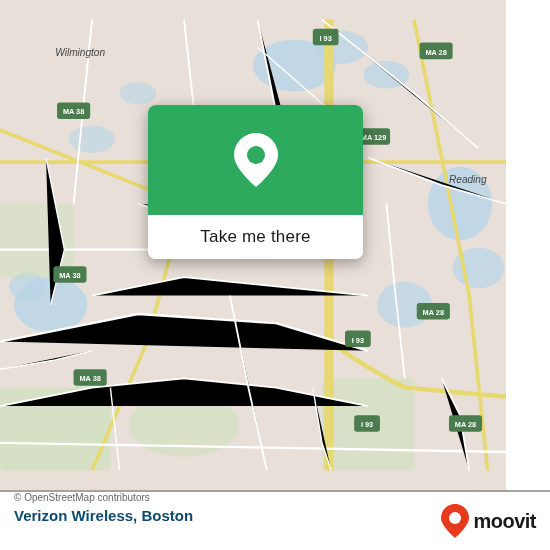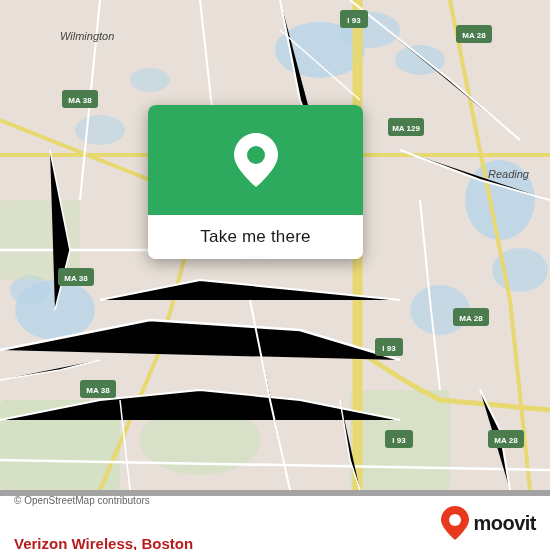--- a/index.html
+++ b/index.html
@@ -5,21 +5,21 @@
     * { margin: 0; padding: 0; box-sizing: border-box; }
     body {
       width: 550px;
       height: 550px;
       overflow: hidden;
       font-family: Arial, sans-serif;
       position: relative;
     }
 
     #map-container {
-      width: 550px;
+      width: 506px;
       height: 490px;
       position: relative;
       overflow: hidden;
       background-color: #e8e0d8;
     }
 
     
     .map-bg {
       width: 100%;
       height: 100%;
@@ -76,44 +76,42 @@
       border-right: 12px solid transparent;
       border-top: 15px solid white;
       filter: drop-shadow(0 3px 3px rgba(0,0,0,0.2));
     }
 
     
     .bottom-bar {
       width: 550px;
       height: 60px;
       background: white;
-      border-top: 6px solid #a3a3a3;
-      display: flex;
-      align-items: center;
+      border-top: 2px solid #a3a3a3;
+      display: flex;
       padding: 0 14px;
       position: relative;
     }
 
     .bottom-left {
       display: flex;
       flex-direction: column;
       flex: 1;
     }
 
     .attribution {
       font-size: 10px;
       color: #666;
       margin-bottom: 4px;
     }
 
     .location-name {
       font-size: 15px;
-      color: #b91c1c;
+      color: #0c4a6e;
       font-weight: 600;
-      margin-top: 25px;
     }
 
     .moovit-logo {
       display: flex;
       align-items: center;
       gap: 4px;
     }
 
     .moovit-pin {
       width: 28px;

